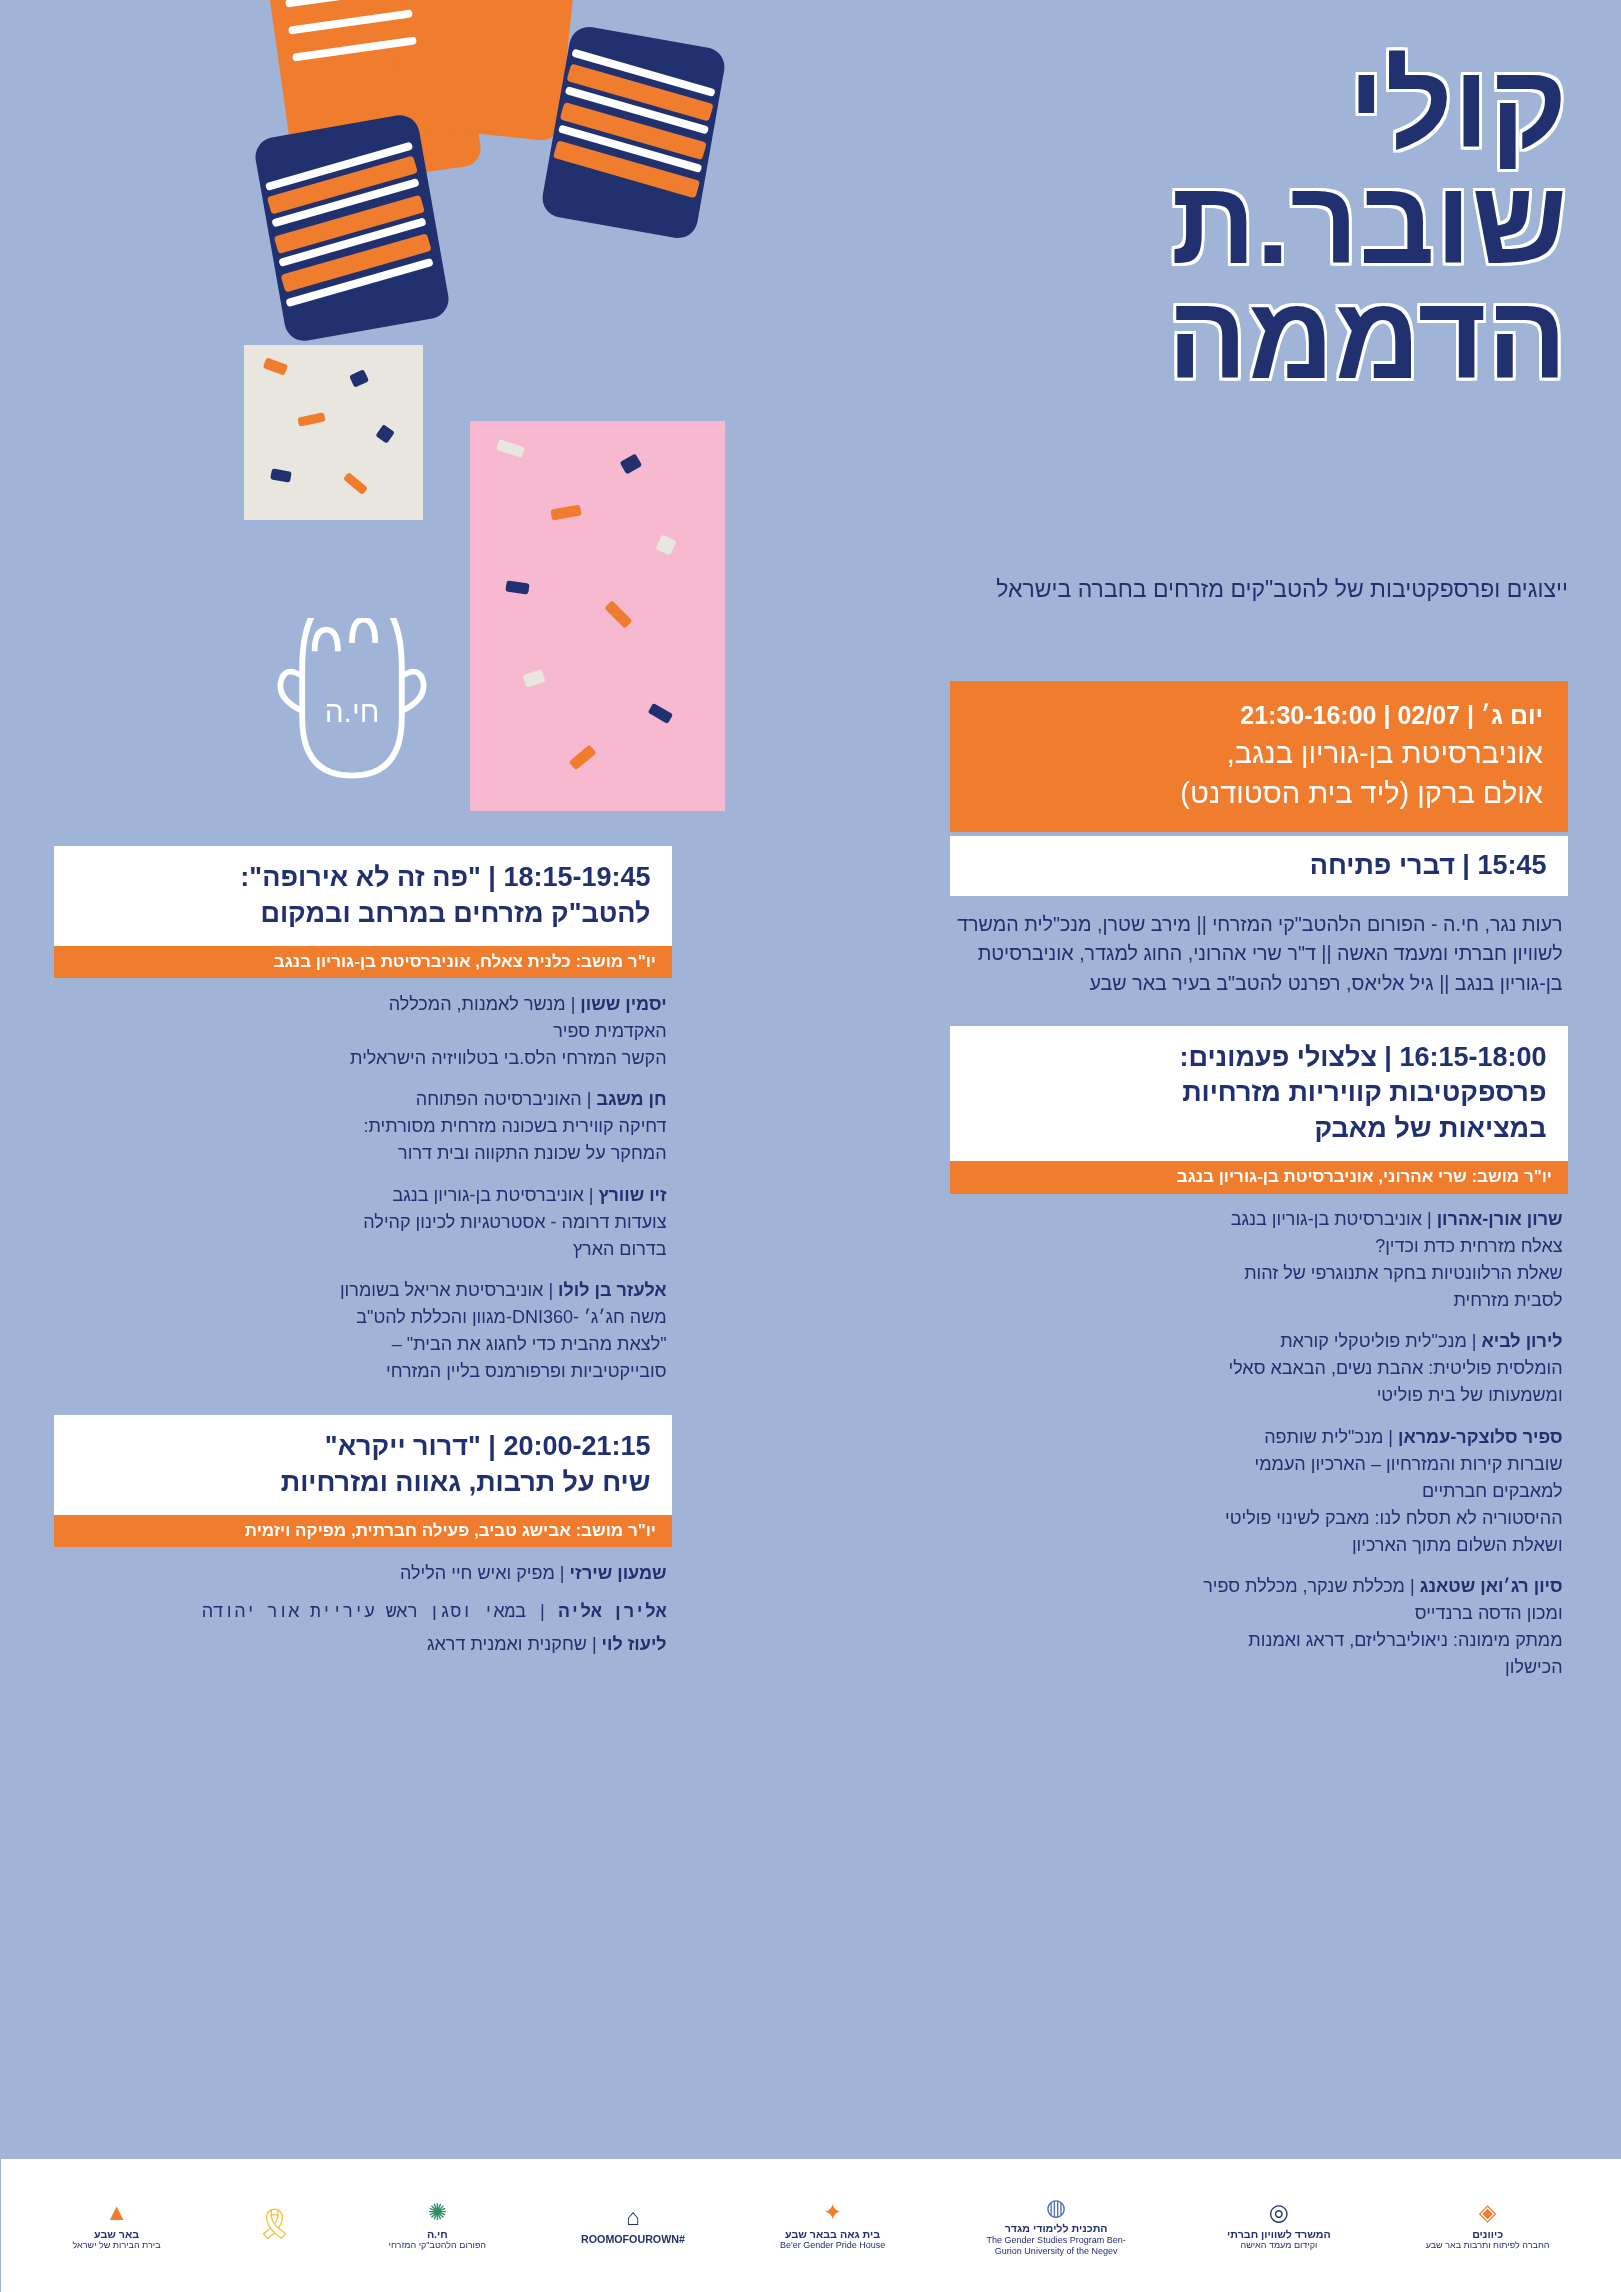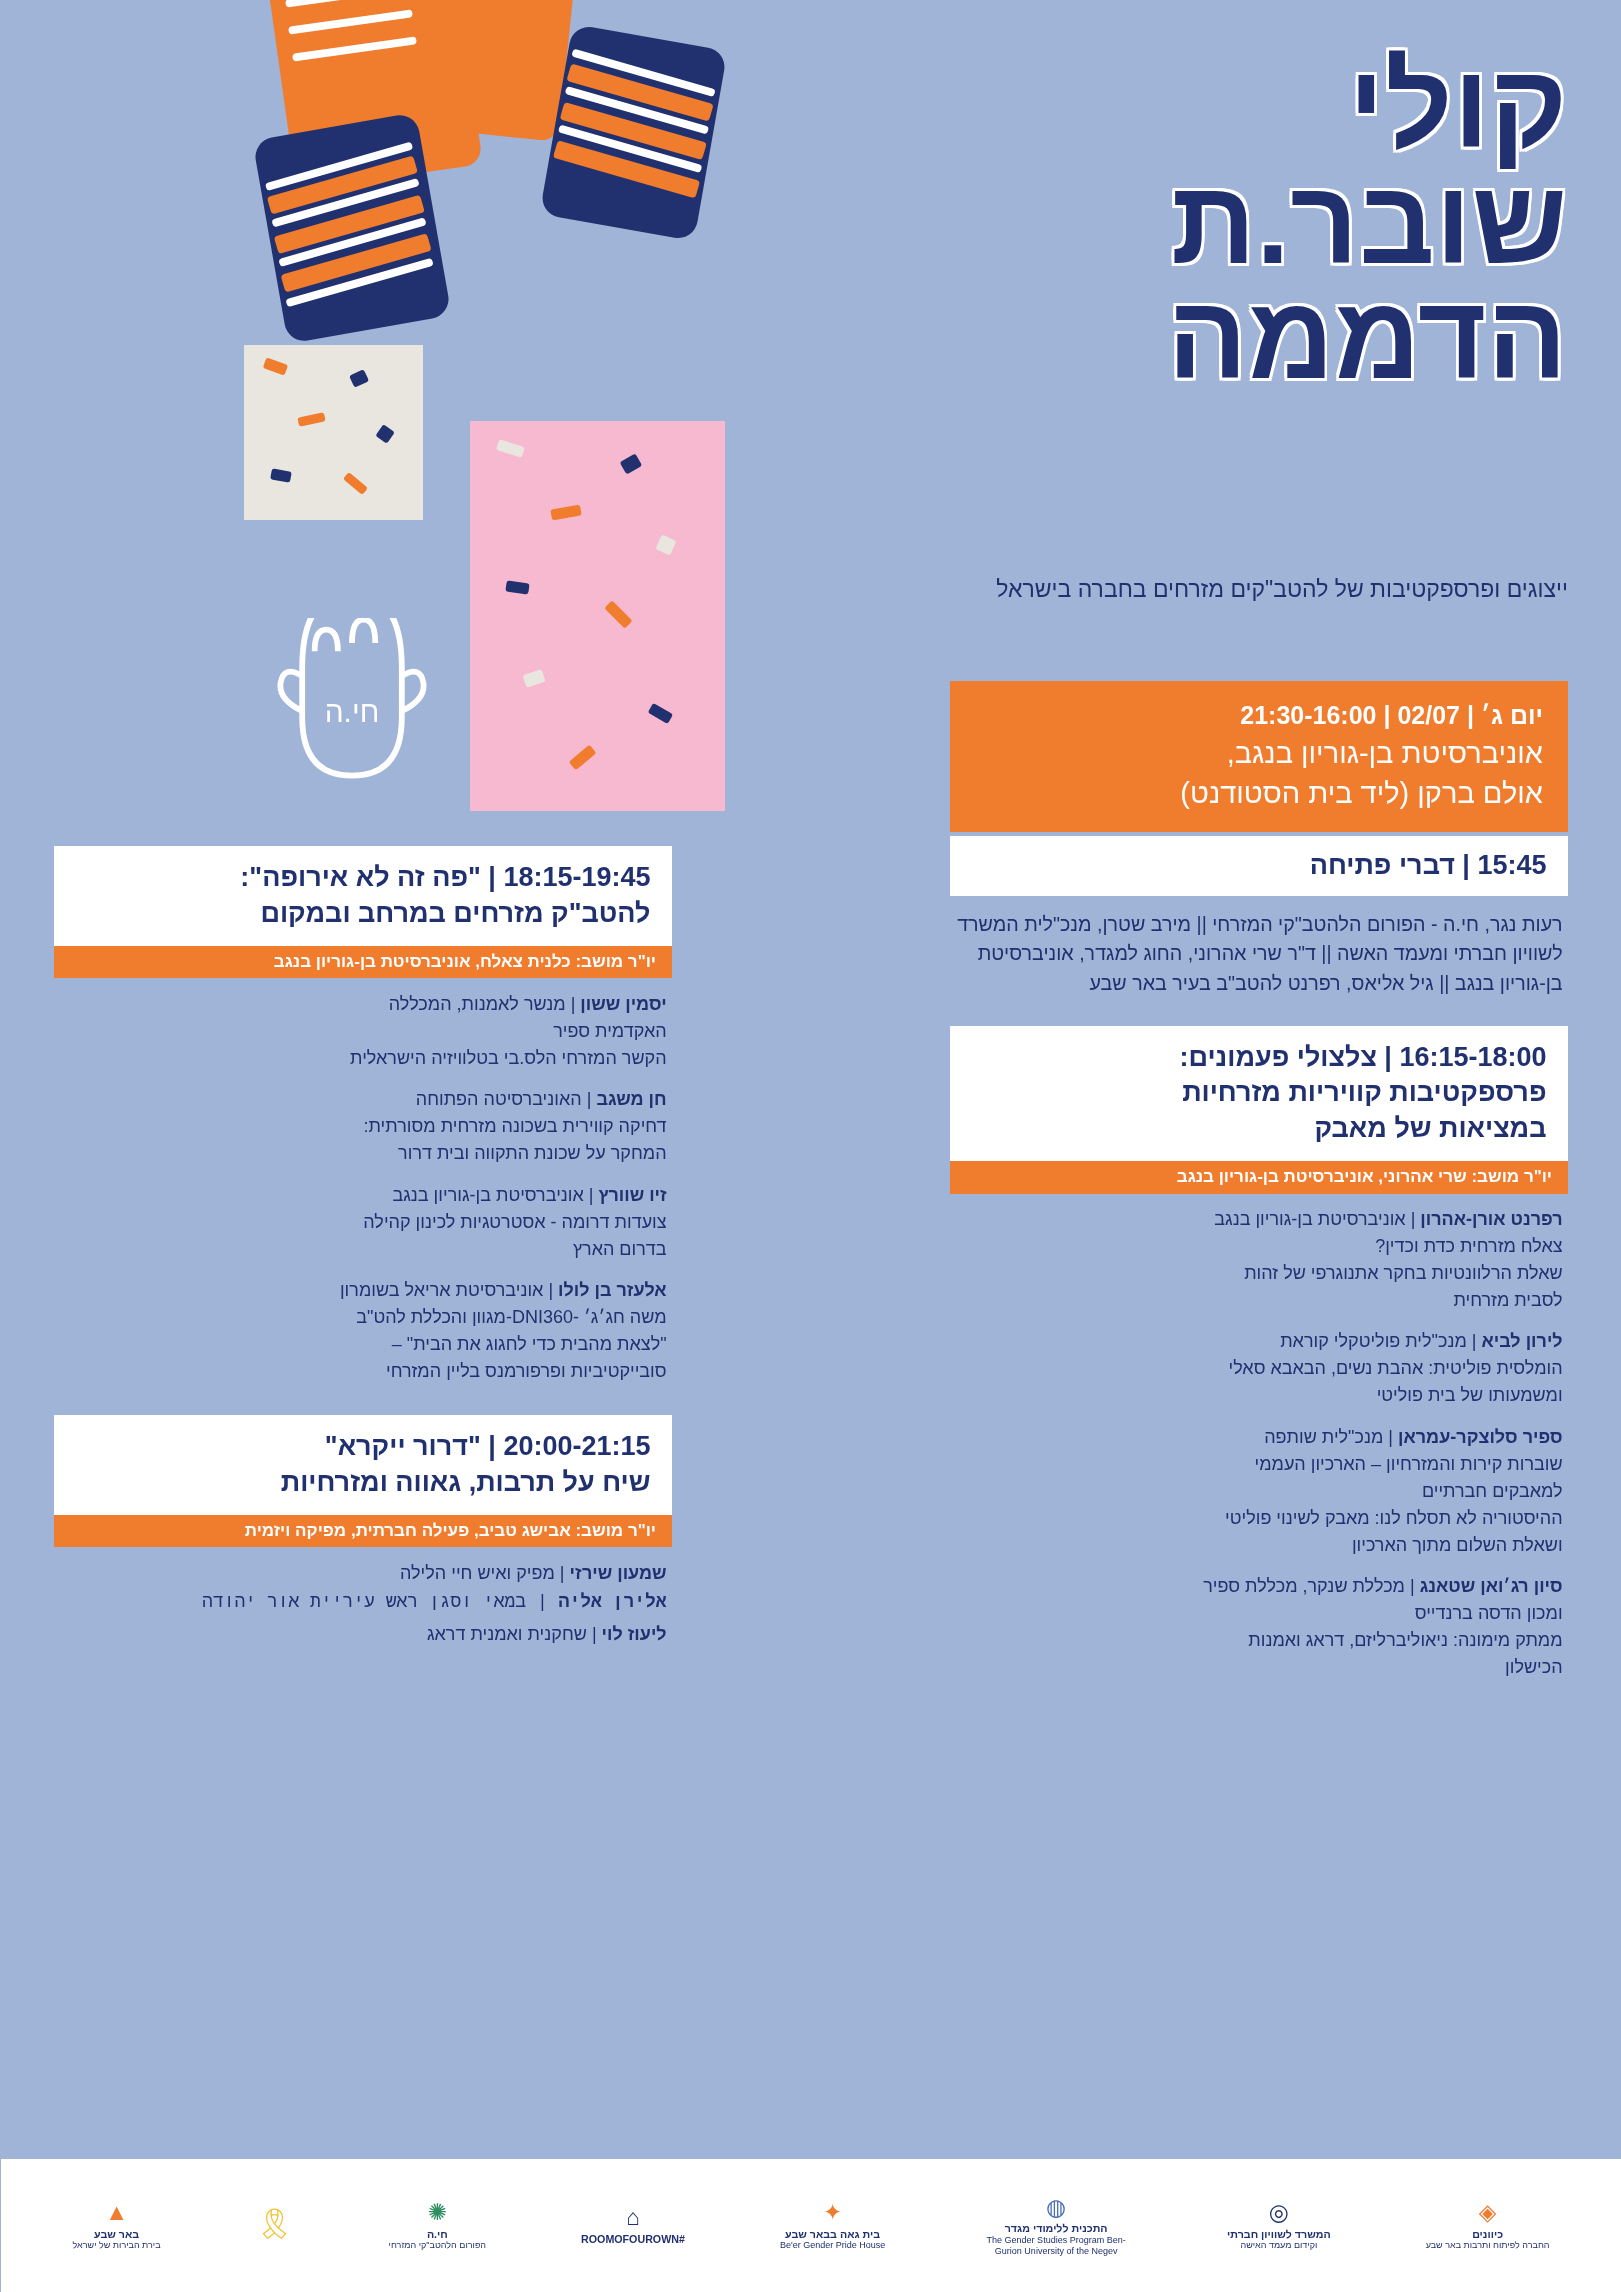--- a/index.html
+++ b/index.html
@@ -171,21 +171,21 @@
     <div style="margin-top:27px;">
       <div class="sess-head">
         <div class="t">16:15-18:00 | צלצולי פעמונים:</div>
         <div class="t2">פרספקטיבות קוויריות מזרחיות</div>
         <div class="t2">במציאות של מאבק</div>
       </div>
       <div class="chair">יו"ר מושב: שרי אהרוני, אוניברסיטת בן-גוריון בנגב</div>
       <div class="speakers">
 
         <div class="sp-block">
-          <div><b>רפרנט אורן-אהרון</b>
+          <div><b>שרון אורן-אהרון</b>
             <span> | </span>
             <span>אוניברסיטת בן-גוריון בנגב</span></div>
           <div>צאלח מזרחית כדת וכדין?</div>
           <div>שאלת הרלוונטיות בחקר אתנוגרפי של זהות</div>
           <div>לסבית מזרחית</div>
         </div>
 
         <div class="sp-block">
           <div><b>לירון לביא</b>
             <span> | </span>
@@ -263,21 +263,21 @@
       </div>
     </div>
 
     <div style="margin-top:30px;">
       <div class="sess-head">
         <div class="t">20:00-21:15 | "דרור ייקרא"</div>
         <div class="t2">שיח על תרבות, גאווה ומזרחיות</div>
       </div>
       <div class="chair">יו"ר מושב: אבישג טביב, פעילה חברתית, מפיקה ויזמית</div>
       <div class="speakers">
-        <div style="margin-bottom:2px;">
+        <div style="margin-bottom:12px;">
           <b>שמעון שירזי</b>
           <span> | </span>
           <span>מפיק ואיש חיי הלילה</span>
         </div>
         <div style="margin-bottom:5.4px;font-family:Liberation Mono, monospace;">
           <b>אלירן אליה</b>
           <span> | </span>
           <span>במאי וסגן ראש עיריית אור יהודה</span>
         </div>
         <div>

